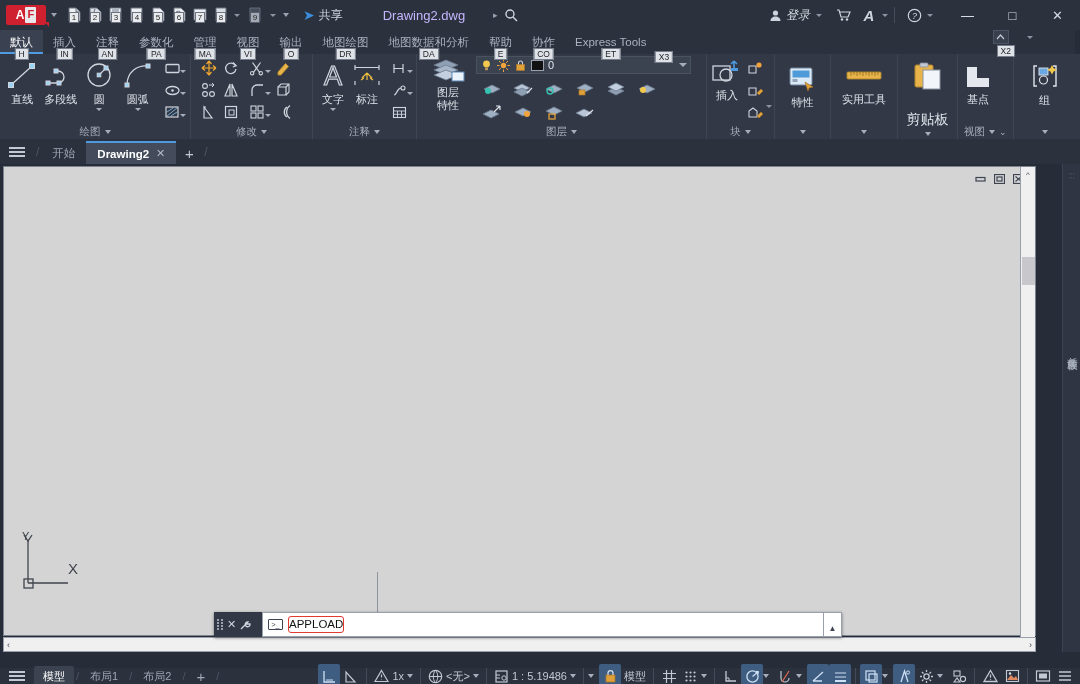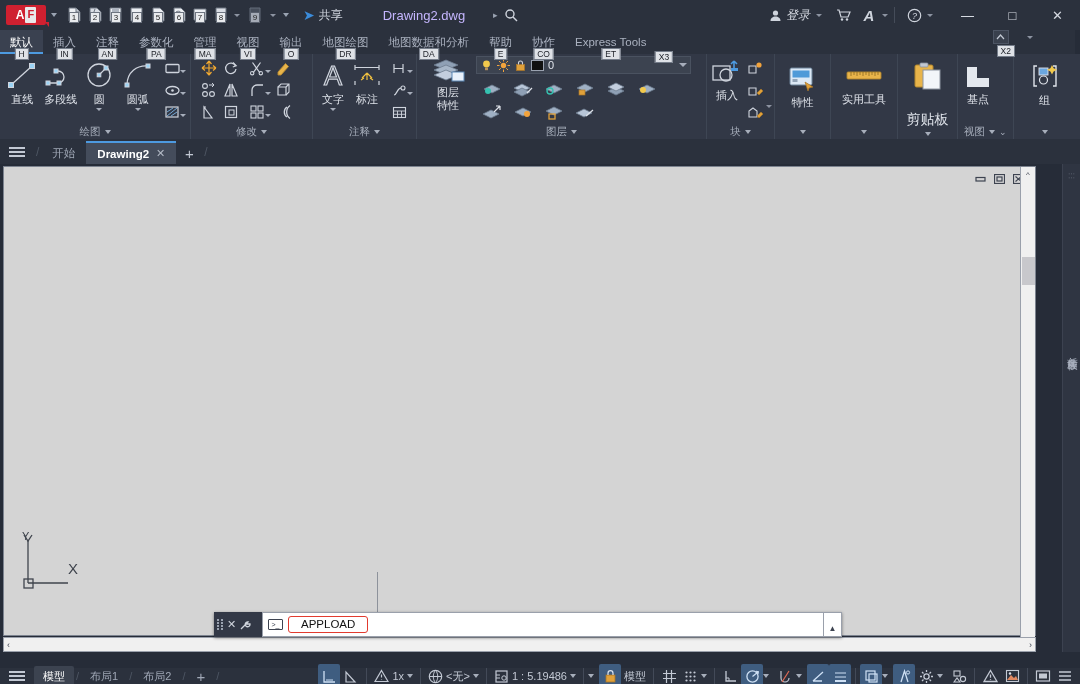--- a/index.html
+++ b/index.html
@@ -160,21 +160,21 @@
   }
   .cmd-left{width:48px;background:#323846;display:flex;align-items:center;gap:3px;padding-left:3px;}
   .grip{width:7px;height:14px;display:grid;grid-template-columns:1fr 1fr;gap:1px;align-content:center;}
   .grip i{width:2px;height:2px;background:#9aa2b0;display:block;}
   .cmd-input{
     flex:1;background:#ffffff;border:1px solid #9aa0ab;display:flex;align-items:center;gap:5px;padding-left:5px;
   }
   .promptico{width:15px;height:11px;border:1.4px solid #3d4350;border-radius:1px;display:flex;align-items:center;justify-content:center;color:#3d4350;font-size:7px;}
   .cmdtext{
     border:1.6px solid #e23a2e;border-radius:3px;color:#111;font-size:11.5px;
-    padding:0 12px;line-height:15px; font-family:"Liberation Sans",sans-serif;
+    padding:0 0;line-height:15px; font-family:"Liberation Sans",sans-serif;
   }
   .cmd-right{width:18px;background:#fff;border:1px solid #9aa0ab;border-left:none;display:flex;align-items:flex-end;justify-content:center;padding-bottom:3px;color:#3d4350;font-size:8px;}
 
   
   .status{
     position:absolute;left:0;bottom:0;width:1080px;height:16px;background:#2b313d;
     display:flex;align-items:center;
   }
   .st-tab{height:20px;padding:0 9px;display:flex;align-items:center;color:#a0a8b6;font-size:11px;}
   .st-tab.active{background:#3c4350;color:#fff;border-radius:2px;}

